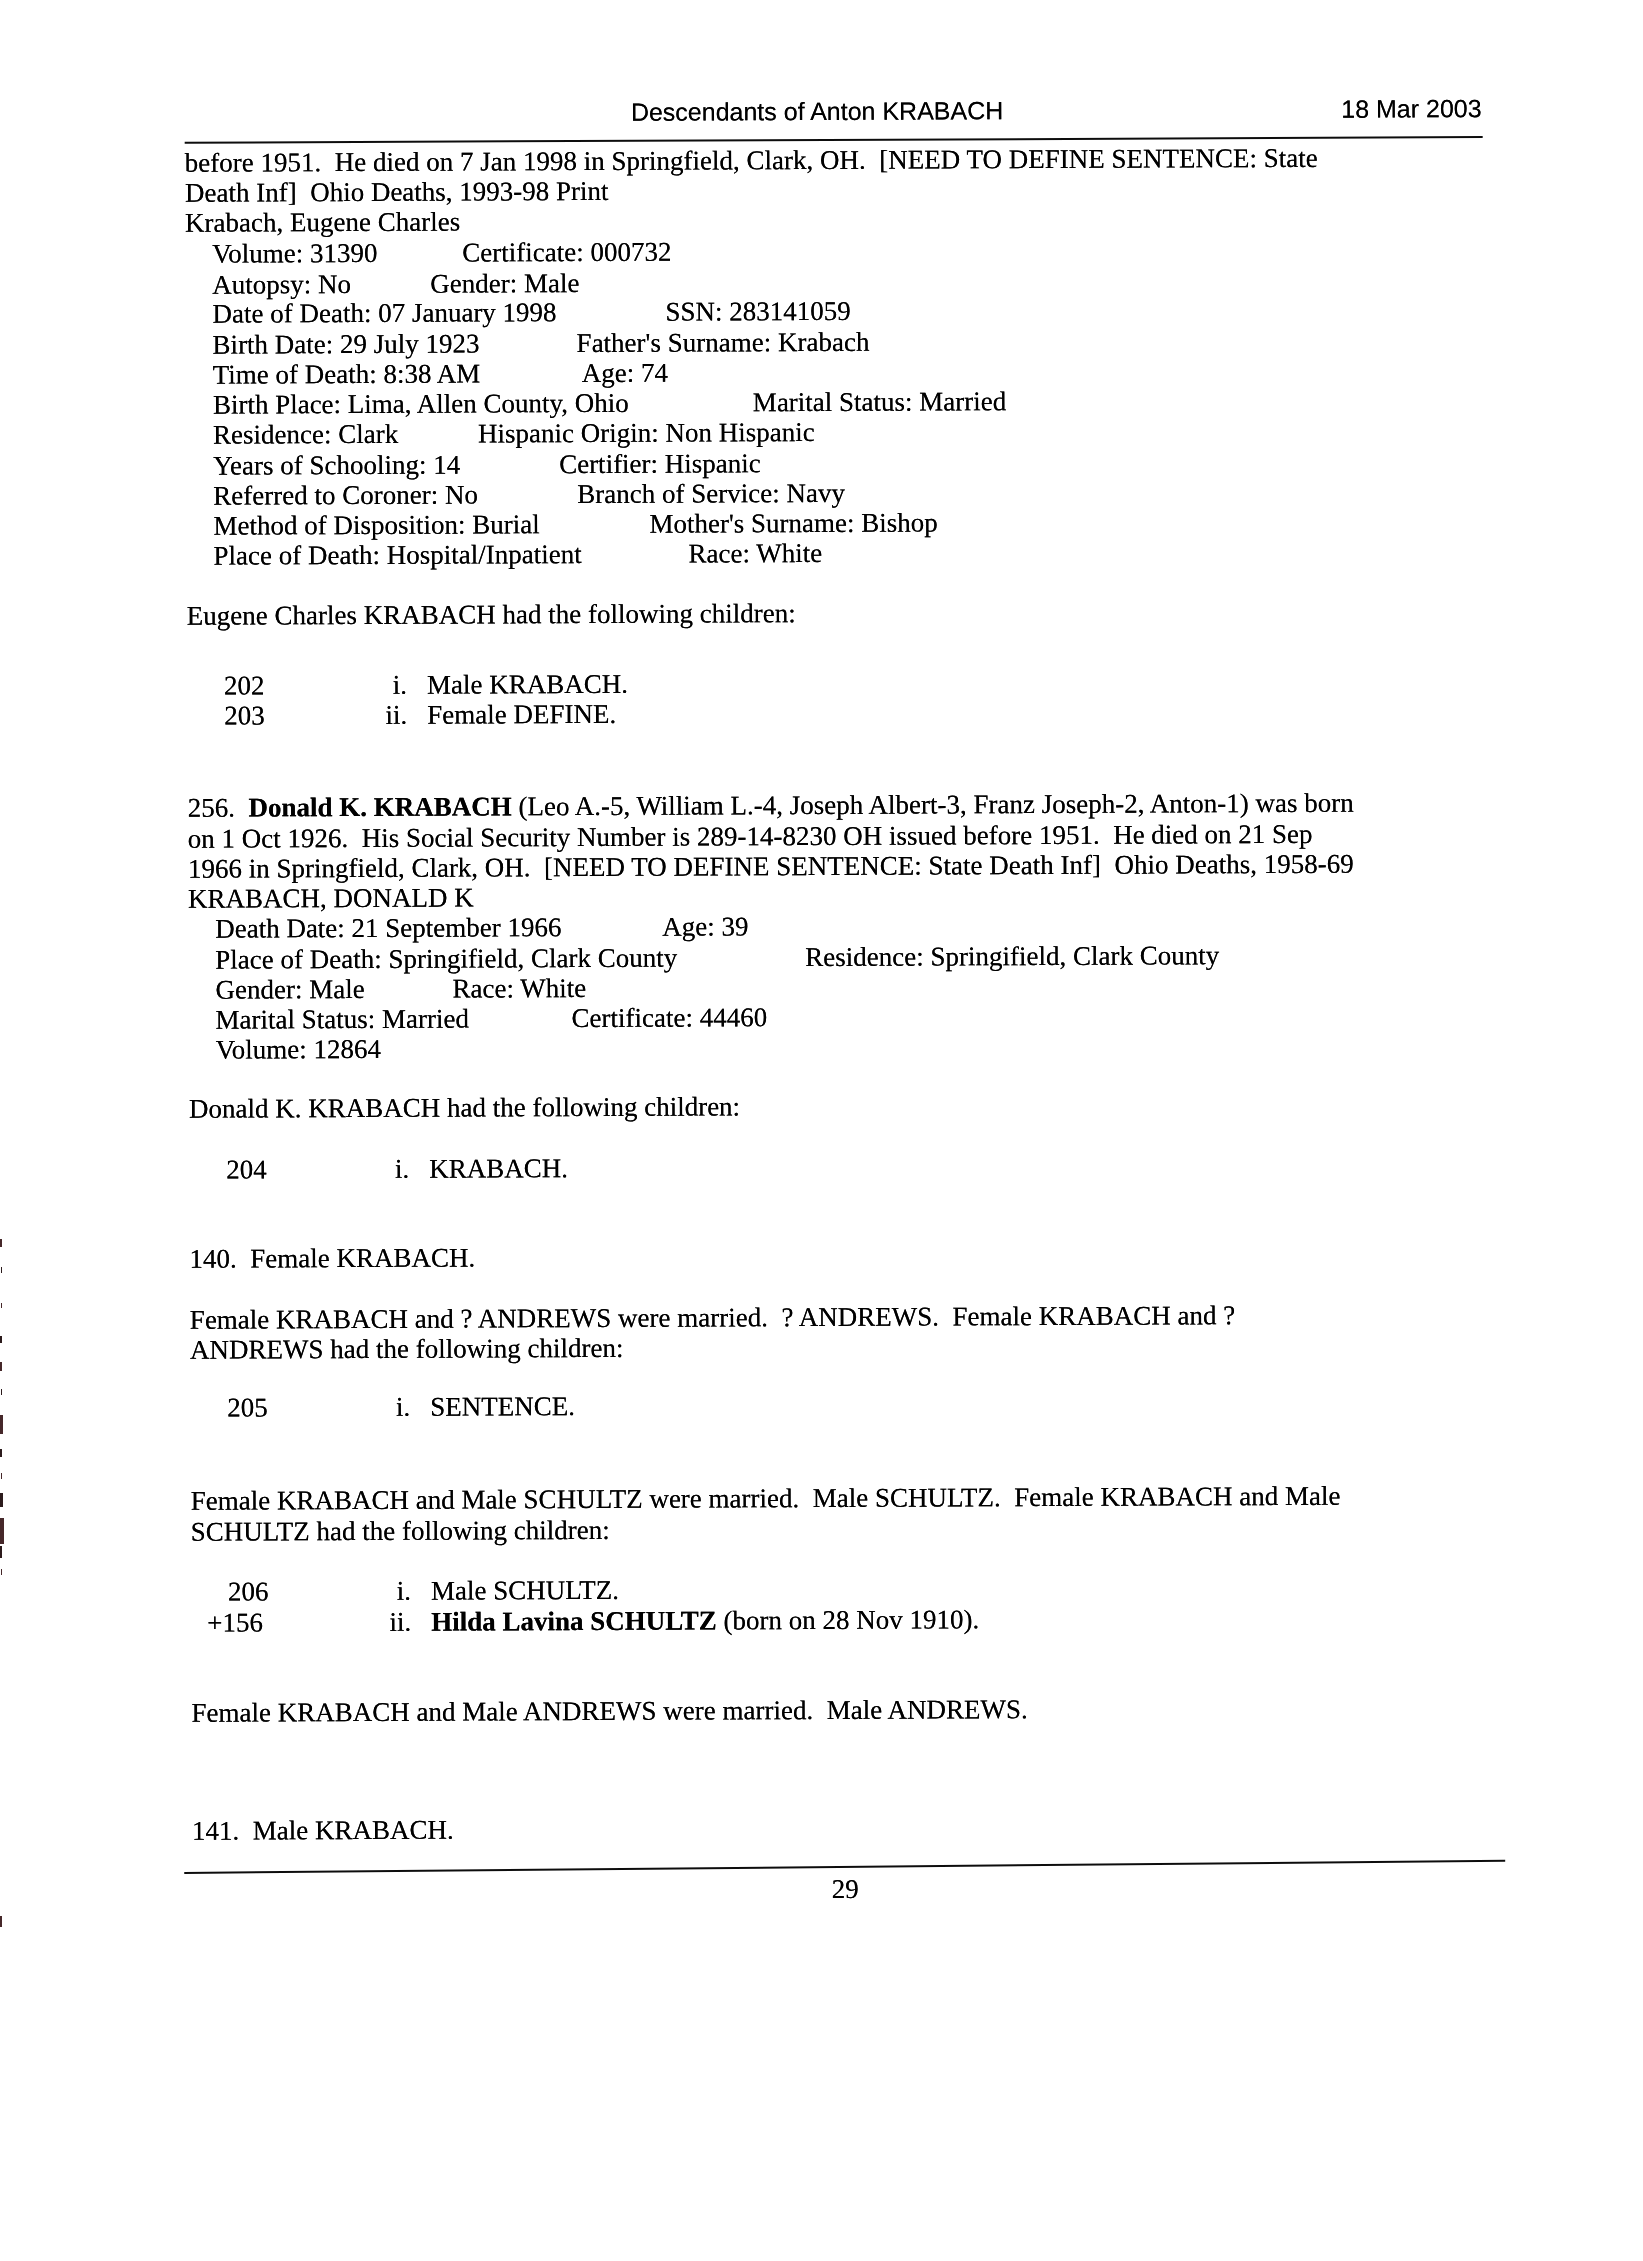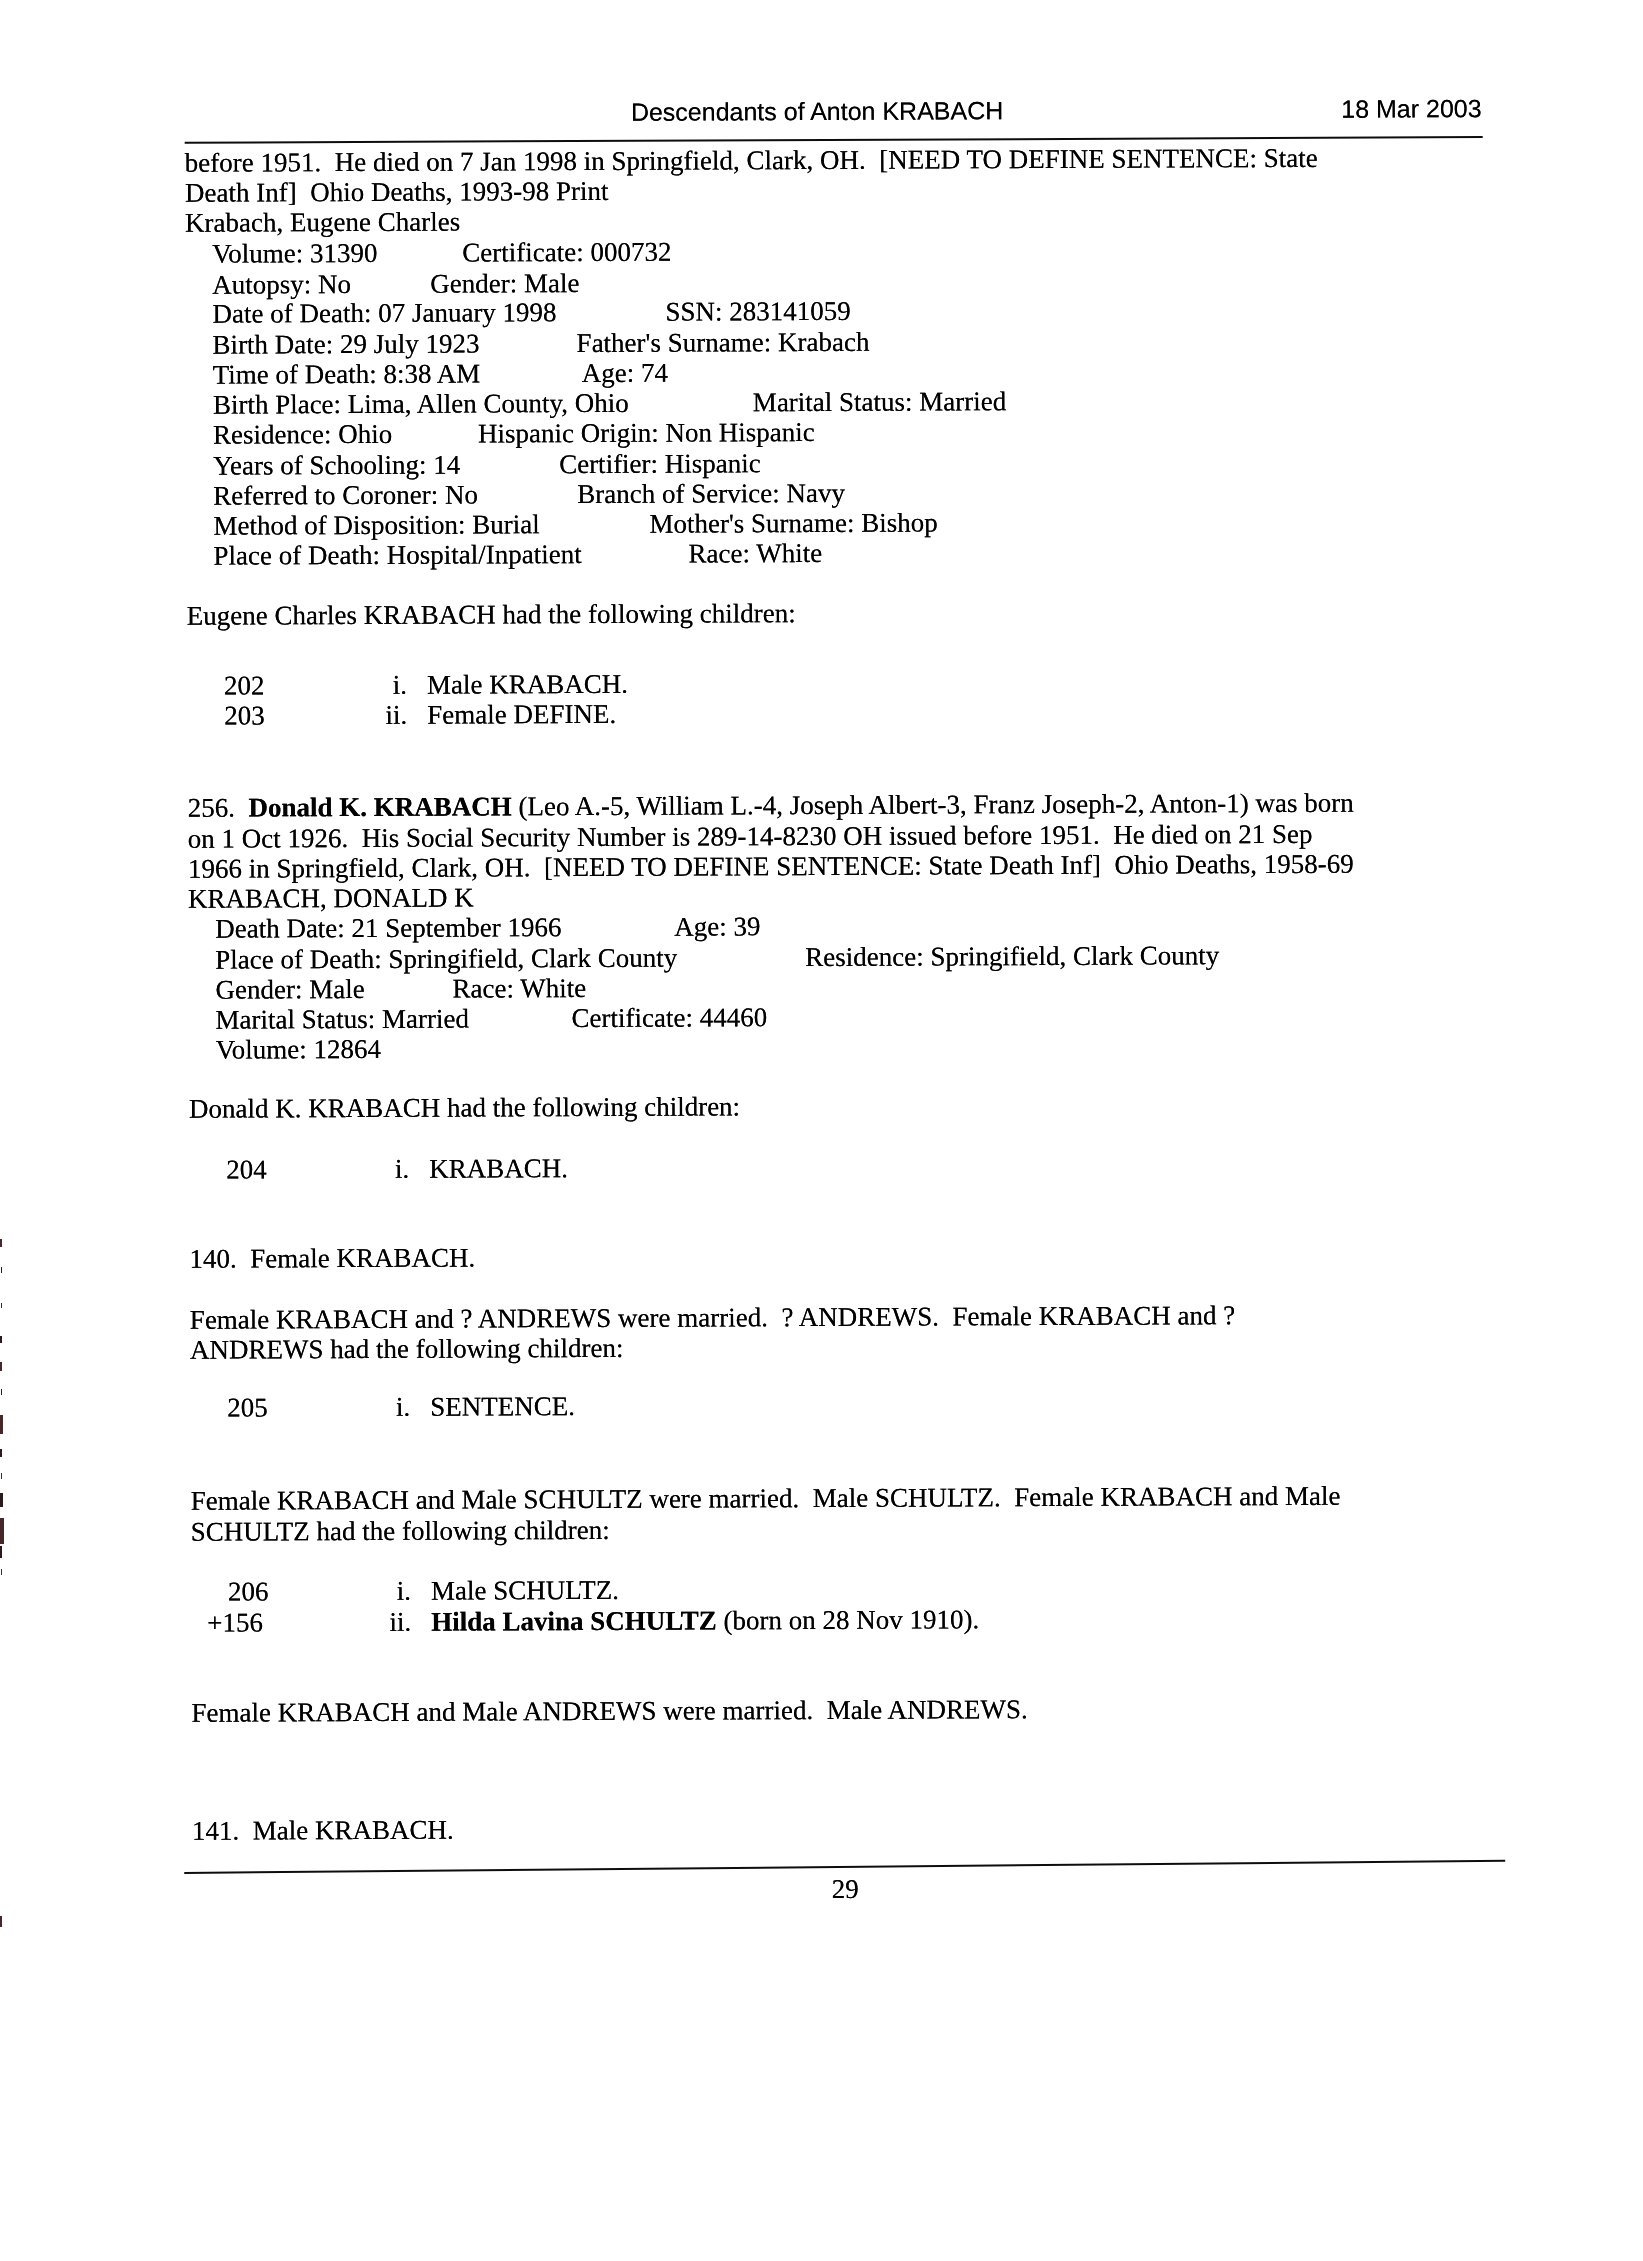--- a/index.html
+++ b/index.html
@@ -87,21 +87,21 @@
       </div>
     <div class="frow" style="top:357px">
         <span class="fl">Time of Death: 8:38 AM</span>
         <span class="fr" style="left:369px">Age: 74</span>
       </div>
     <div class="frow" style="top:387px">
         <span class="fl">Birth Place: Lima, Allen County, Ohio</span>
         <span class="fr" style="left:540px">Marital Status: Married</span>
       </div>
     <div class="frow" style="top:417px">
-        <span class="fl">Residence: Ohio</span>
+        <span class="fl">Residence: Clark</span>
         <span class="fr" style="left:265px">Hispanic Origin: Non Hispanic</span>
       </div>
     <div class="frow" style="top:448px">
         <span class="fl">Years of Schooling: 14</span>
         <span class="fr" style="left:346px">Certifier: Hispanic</span>
       </div>
     <div class="frow" style="top:478px">
         <span class="fl">Referred to Coroner: No</span>
         <span class="fr" style="left:364px">Branch of Service: Navy</span>
       </div>
@@ -127,21 +127,21 @@
         <span class="ctext">Female DEFINE.</span>
       </div>
 
     <div class="txt para" style="top:790px"><span>256.  </span><b>Donald K. KRABACH</b><span> (Leo A.-5, William L.-4, Joseph Albert-3, Franz Joseph-2, Anton-1) was born</span></div>
     <div class="txt para" style="top:821px">on 1 Oct 1926.  His Social Security Number is 289-14-8230 OH issued before 1951.  He died on 21 Sep</div>
     <div class="txt para" style="top:851px">1966 in Springfield, Clark, OH.  [NEED TO DEFINE SENTENCE: State Death Inf]  Ohio Deaths, 1958-69</div>
     <div class="txt para" style="top:881px">KRABACH, DONALD K</div>
 
     <div class="frow" style="top:911px">
         <span class="fl">Death Date: 21 September 1966</span>
-        <span class="fr" style="left:459px">Age: 39</span>
+        <span class="fr" style="left:447px">Age: 39</span>
       </div>
     <div class="frow" style="top:942px">
         <span class="fl">Place of Death: Springifield, Clark County</span>
         <span class="fr" style="left:590px">Residence: Springifield, Clark County</span>
       </div>
     <div class="frow" style="top:972px">
         <span class="fl">Gender: Male</span>
         <span class="fr" style="left:237px">Race: White</span>
       </div>
     <div class="frow" style="top:1002px">

